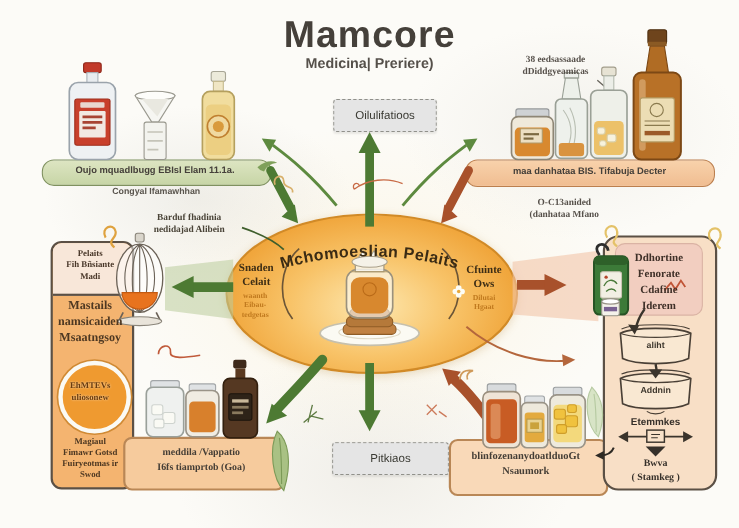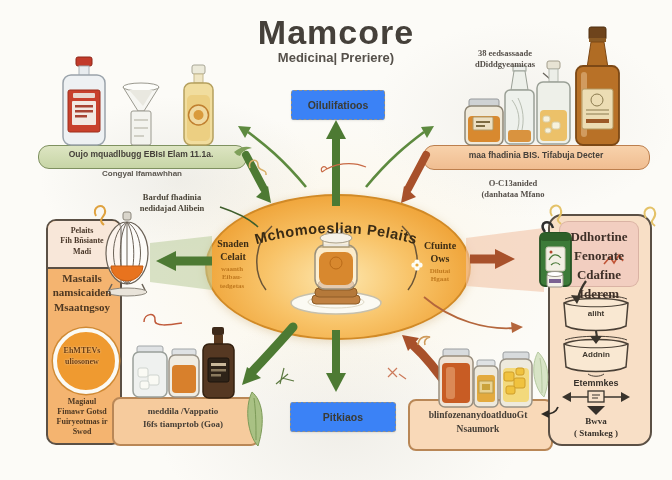--- a/index.html
+++ b/index.html
@@ -2,23 +2,23 @@
 <html><head>
 <meta charset="utf-8">
 <style>
   html,body{margin:0;padding:0;background:#e8e8e4;}
   .canvas{position:relative;width:672px;height:480px;background:#fcfbf7;overflow:hidden;
           font-family:"Liberation Sans",sans-serif;}
   .abs{position:absolute;}
   .t{position:absolute;transform:translateX(-50%);text-align:center;font-weight:bold;
      color:#474138;line-height:1.3;white-space:nowrap;z-index:6;}
   .t span{display:block;font-family:Liberation Serif, serif;}
-  .dashed{position:absolute;border:1.6px dashed #90908a;background:#3b82f6;border-radius:3px;
-          display:flex;align-items:center;justify-content:center;font-weight:bold;color:#3b3b34;
-          box-shadow:0 1px 2px rgba(0,0,0,.08);z-index:2;}
+  .dashed{position:absolute;border:1.6px dashed #90908a;background:#e5e5e5;border-radius:3px;
+          display:flex;align-items:center;justify-content:center;font-weight:normal;color:#3b3b34;
+          box-shadow:0 1px 2px rgba(0,0,0,.08);z-index:2;margin-left:12px;}
   svg{overflow:visible;}
 </style>
 </head>
 <body>
 
 <div class="canvas">
 
   <div class="abs" style="left:0;top:0;width:672px;height:480px;z-index:0;background:
     radial-gradient(200px 120px at 180px 180px, rgba(210,208,200,.30), transparent 70%),
     radial-gradient(220px 140px at 520px 120px, rgba(215,212,204,.25), transparent 70%),
@@ -311,21 +311,21 @@
 
   <svg width="262" height="64" viewBox="0 0 262 64" style="position:absolute;left:205px;top:196px;z-index:6;pointer-events:none;">
     <path id="arcP" d="M22,58 Q131,16 240,58" fill="none"></path>
     <text font-family="Liberation Sans, sans-serif" font-size="14.5" font-weight="bold" fill="#3a2b14" letter-spacing="0.5">
       <textPath href="#arcP" startOffset="50%" text-anchor="middle">Mchomoeslian Pelaits</textPath>
     </text>
   </svg>
 
   <div class="t" style="left:141px;top:149px;font-size:8.5px;color:#45403a;">Oujo  mquadlbugg EBIsI Elam  11.1a.</div>
   <div class="t" style="left:142px;top:169px;font-size:8px;color:#5a554e;">Congyal Ifamawhhan</div>
-  <div class="t" style="left:536px;top:150px;font-size:8.5px;color:#45403a;">maa fhadinia BIS. Tifabuja Decter</div>
+  <div class="t" style="left:536px;top:150px;font-size:8.5px;color:#45403a;">maa danhataa BIS. Tifabuja Decter</div>
 
   <div class="t" style="left:505px;top:48px;font-size:8.5px;color:#56504a;line-height:1.35;">
     <span>38 eedsassaade</span>
     <span>dDiddgyeamicas</span>
   </div>
 
   <div class="t" style="left:172px;top:192px;font-size:8.5px;color:#4a4438;line-height:1.35;">
     <span>Barduf fhadinia</span>
     <span>nedidajad Alibein</span>
   </div>
@@ -376,21 +376,21 @@
 
   <div class="t" style="left:183px;top:405px;font-size:9px;color:#453e36;line-height:1.45;">
     <span>meddila /Vappatio</span>
     <span>I6fs tiamprtob (Goa)</span>
   </div>
   <div class="t" style="left:478px;top:408px;font-size:9.5px;color:#453e36;line-height:1.5;">
     <span>blinfozenanydoatlduoGt</span>
     <span>Nsaumork</span>
   </div>
 
-  <div class="t" style="left:599px;top:228px;font-size:13px;color:#3f3028;line-height:1.45;">
+  <div class="t" style="left:599px;top:228px;font-size:10px;color:#3f3028;line-height:1.45;">
     <span>Ddhortine</span>
     <span>Fenorate</span>
     <span>Cdafine</span>
     <span>Iderem</span>
   </div>
   <div class="t" style="left:596px;top:309px;font-size:8px;color:#3f382e;">aliht</div>
   <div class="t" style="left:596px;top:350px;font-size:8px;color:#3f382e;">Addnin</div>
   <div class="t" style="left:596px;top:378px;font-size:9px;color:#36302a;">Etemmkes</div>
   <div class="t" style="left:596px;top:416px;font-size:9px;color:#36302a;line-height:1.3;">
     <span>Bwva</span>

